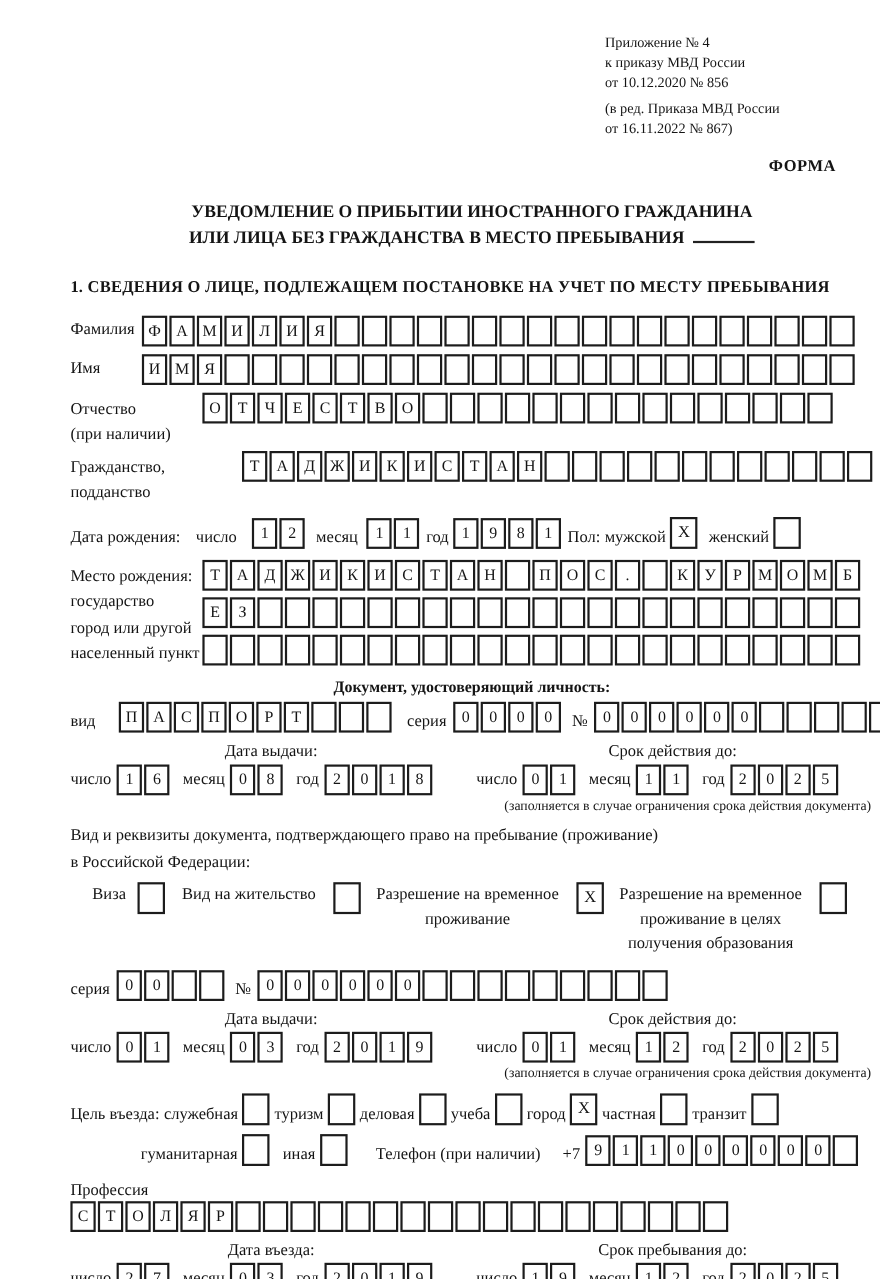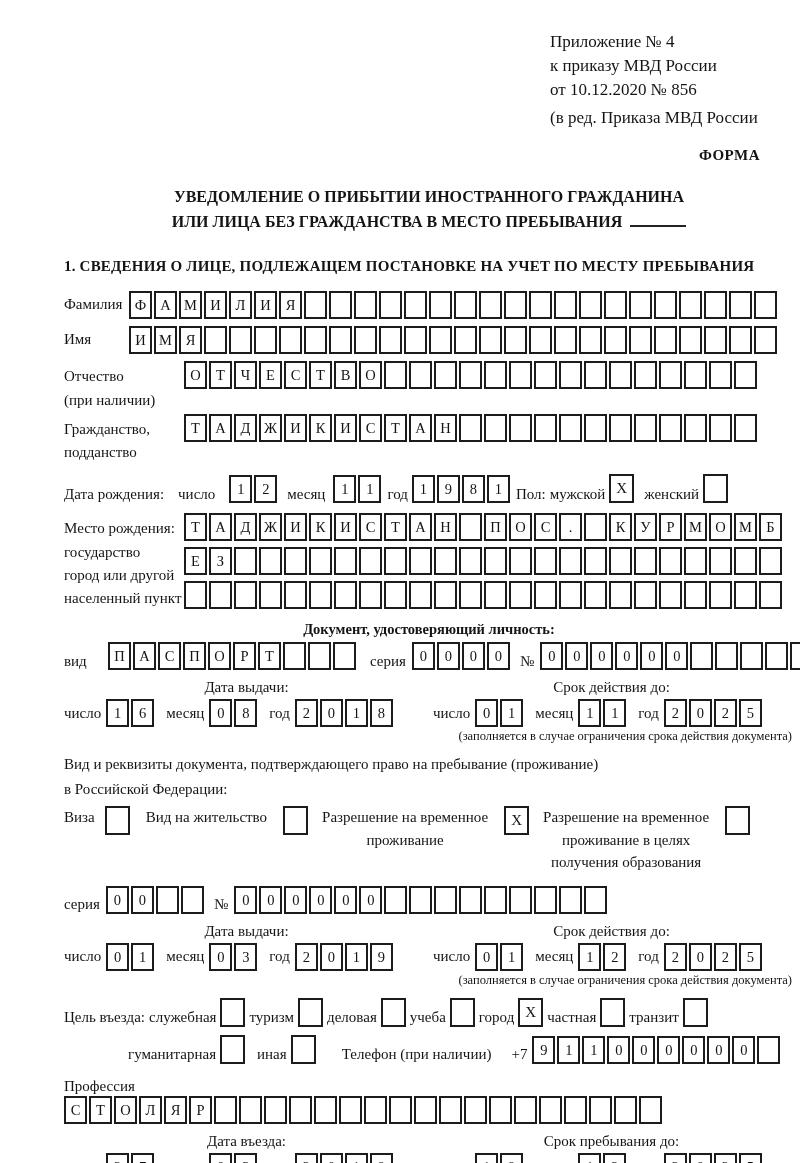--- a/index.html
+++ b/index.html
@@ -5,21 +5,21 @@
   html,body{margin:0;padding:0;background:#fff;}
   body{
     width:800px;min-height:1163px;
     font-family:"Liberation Serif","DejaVu Serif",serif;
     color:#141414;font-size:15px;line-height:1.25;
     -webkit-font-smoothing:antialiased;
   }
   .page{padding:30px 6px 24px 64px;box-sizing:border-box;width:800px;}
 
   
-  .hdr{width:238px;margin-left:auto;margin-right:6px;font-size:17px;line-height:1.4;}
+  .hdr{width:238px;margin-left:auto;margin-right:6px;font-size:13px;line-height:1.4;}
   .hdr .amend{margin-top:5px;}
   .forma{font-weight:bold;text-align:right;margin:16px 34px 0 0;font-size:15px;letter-spacing:.5px;}
 
   
   .title{margin-top:20px;text-align:center;font-weight:bold;font-size:16px;line-height:1.55;}
   .blank-line{display:inline-block;width:56px;border-bottom:2px solid #222;height:14px;margin-left:8px;vertical-align:baseline;}
   .sect{margin-top:22px;font-weight:bold;font-size:15px;letter-spacing:.2px;}
 
   
   .row{display:flex;align-items:flex-start;margin-top:7px;}
@@ -53,38 +53,39 @@
   .dg .cells{margin-right:10px;}
   .dg .cells:last-child{margin-right:0;}
   .dg-indent{padding-left:4px;}
   .footnote{font-size:12.5px;text-align:right;margin-top:2px;padding-right:2px;}
 
   .plain{margin-top:10px;}
   .inline-row{display:flex;align-items:flex-end;flex-wrap:nowrap;margin-top:8px;}
   .inline-row .gap{width:8px;flex:0 0 auto;}
 
   
-  .opts{display:flex;align-items:flex-start;margin-top:8px;column-gap:4px;}
+  .opts{display:flex;align-items:flex-start;margin-top:8px;column-gap:4px;justify-content:center;}
   .opt{display:flex;align-items:flex-start;column-gap:6px;}
   .opt .olbl{text-align:center;line-height:1.5;}
   .opt .cb{margin-top:0;}
   .slabel{margin:0 6px 0 0;}
   .nlabel{margin:0 6px 0 8px;}
 </style>
 </head>
 <body>
 
 <div class="page">
 
   <div class="hdr">
     <div>Приложение № 4</div>
     <div>к приказу МВД России</div>
     <div>от 10.12.2020 № 856</div>
     <div class="amend">
       <div>(в ред. Приказа МВД России</div>
+      <div>от 16.11.2022 № 867)</div>
     </div>
   </div>
   <div class="forma">ФОРМА</div>
 
   <div class="title">
     <div>УВЕДОМЛЕНИЕ О ПРИБЫТИИ ИНОСТРАННОГО ГРАЖДАНИНА</div>
     <div>
       <span>ИЛИ ЛИЦА БЕЗ ГРАЖДАНСТВА В МЕСТО ПРЕБЫВАНИЯ</span><span class="blank-line"></span>
     </div>
   </div>
@@ -102,21 +103,21 @@
   </div>
 
   <div class="row">
     <div class="lbl w120 lbl-lines">
       <div>Отчество</div>
       <div>(при наличии)</div>
     </div>
     <div class="cells"><span class="cell">О</span><span class="cell">Т</span><span class="cell">Ч</span><span class="cell">Е</span><span class="cell">С</span><span class="cell">Т</span><span class="cell">В</span><span class="cell">О</span><span class="cell"></span><span class="cell"></span><span class="cell"></span><span class="cell"></span><span class="cell"></span><span class="cell"></span><span class="cell"></span><span class="cell"></span><span class="cell"></span><span class="cell"></span><span class="cell"></span><span class="cell"></span><span class="cell"></span><span class="cell"></span><span class="cell"></span></div>
   </div>
 
-  <div class="row" style="margin-top:2px;">
+  <div class="row" style="margin-top:2px;gap:36px;">
     <div class="lbl w120 lbl-lines">
       <div>Гражданство,</div>
       <div>подданство</div>
     </div>
     <div class="cells"><span class="cell">Т</span><span class="cell">А</span><span class="cell">Д</span><span class="cell">Ж</span><span class="cell">И</span><span class="cell">К</span><span class="cell">И</span><span class="cell">С</span><span class="cell">Т</span><span class="cell">А</span><span class="cell">Н</span><span class="cell"></span><span class="cell"></span><span class="cell"></span><span class="cell"></span><span class="cell"></span><span class="cell"></span><span class="cell"></span><span class="cell"></span><span class="cell"></span><span class="cell"></span><span class="cell"></span><span class="cell"></span></div>
   </div>
 
   <div class="inline-row" style="margin-top:10px;">
     <span>Дата рождения:</span>
     <span class="gap" style="width:14px;"></span>

